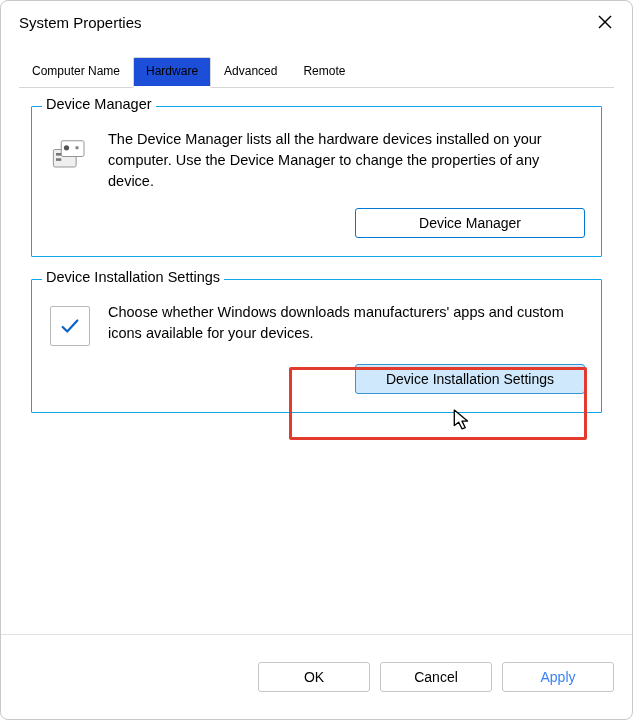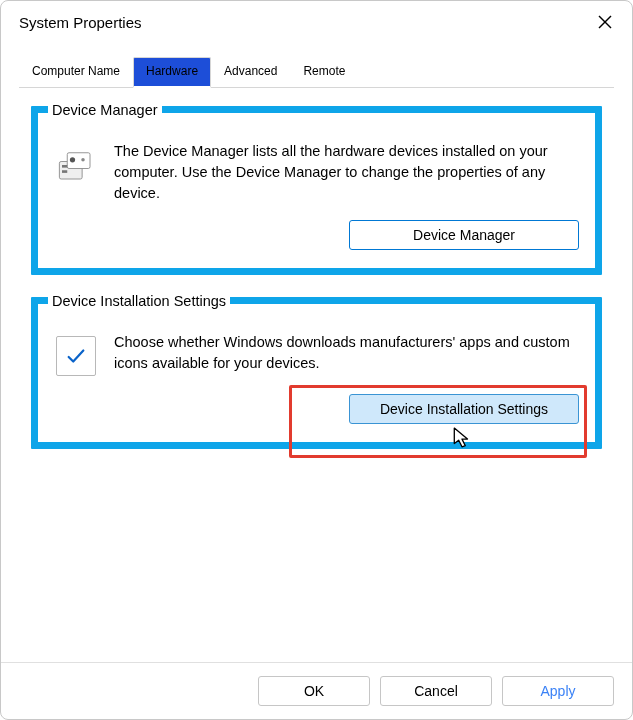--- a/index.html
+++ b/index.html
@@ -76,23 +76,23 @@
       background: #d6d6d6;
       z-index: 1;
     }
 
     .content {
       flex: 1;
       padding: 18px 30px 10px 30px;
     }
 
     .groupbox {
-      border: 7px solid #0ea5e9;
+      border: 1px solid #0ea5e9;
       border-radius: 1px;
-      padding: 28px 16px 18px 16px;
+      padding: 22px 16px 18px 16px;
       position: relative;
       margin-bottom: 22px;
     }
     .groupbox-title {
       position: absolute;
       top: -11px;
       left: 10px;
       background: #fff;
       padding: 0 4px;
       font-size: 14.5px;
@@ -161,21 +161,21 @@
     }
     .cursor {
       position: absolute;
       width: 18px;
       height: 22px;
       pointer-events: none;
     }
 
     .footer {
       border-top: 1px solid #e0e0e0;
-      padding: 13px 18px;
+      padding: 27px 18px;
       display: flex;
       justify-content: flex-end;
       gap: 10px;
     }
     .footer .win-btn {
       min-width: 112px;
       border-color: #c6c6c6;
     }
     .footer .win-btn.disabled {
       color: #3b82f6;

